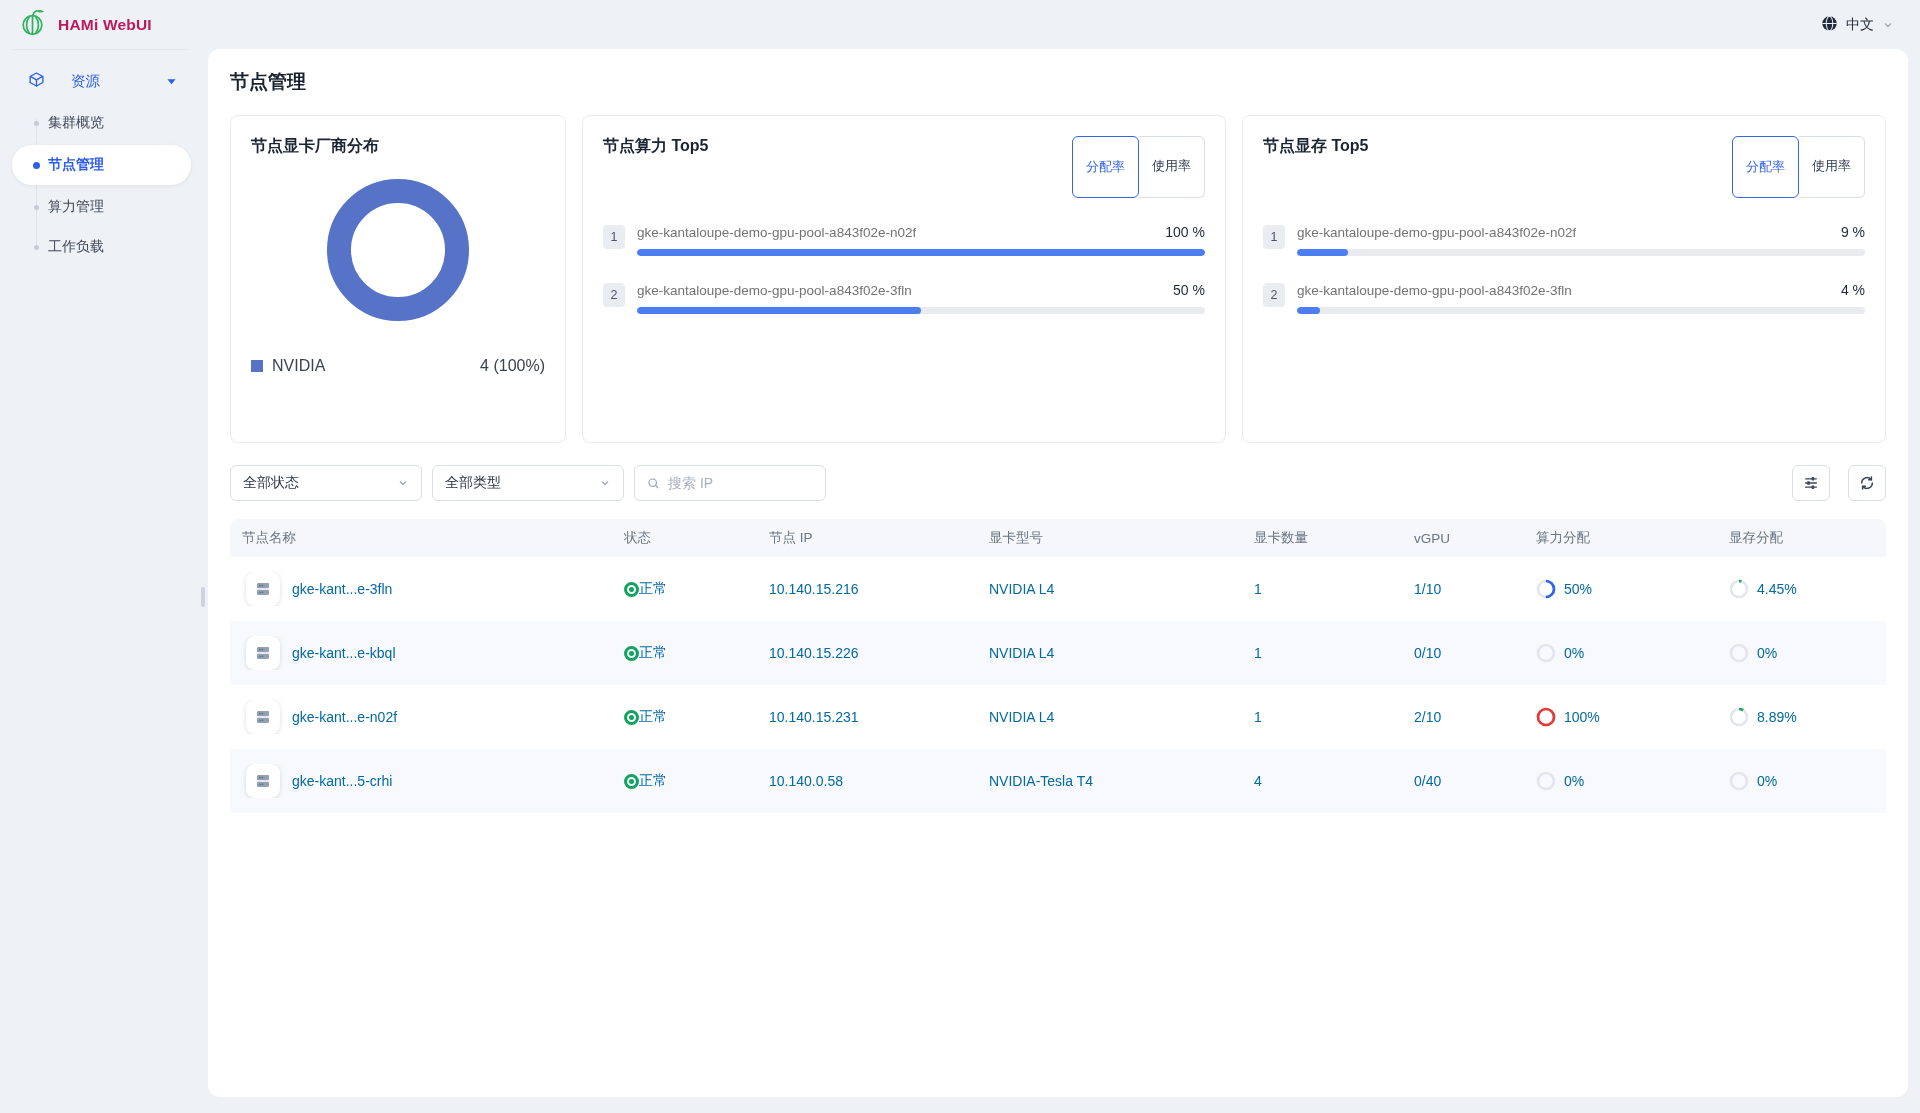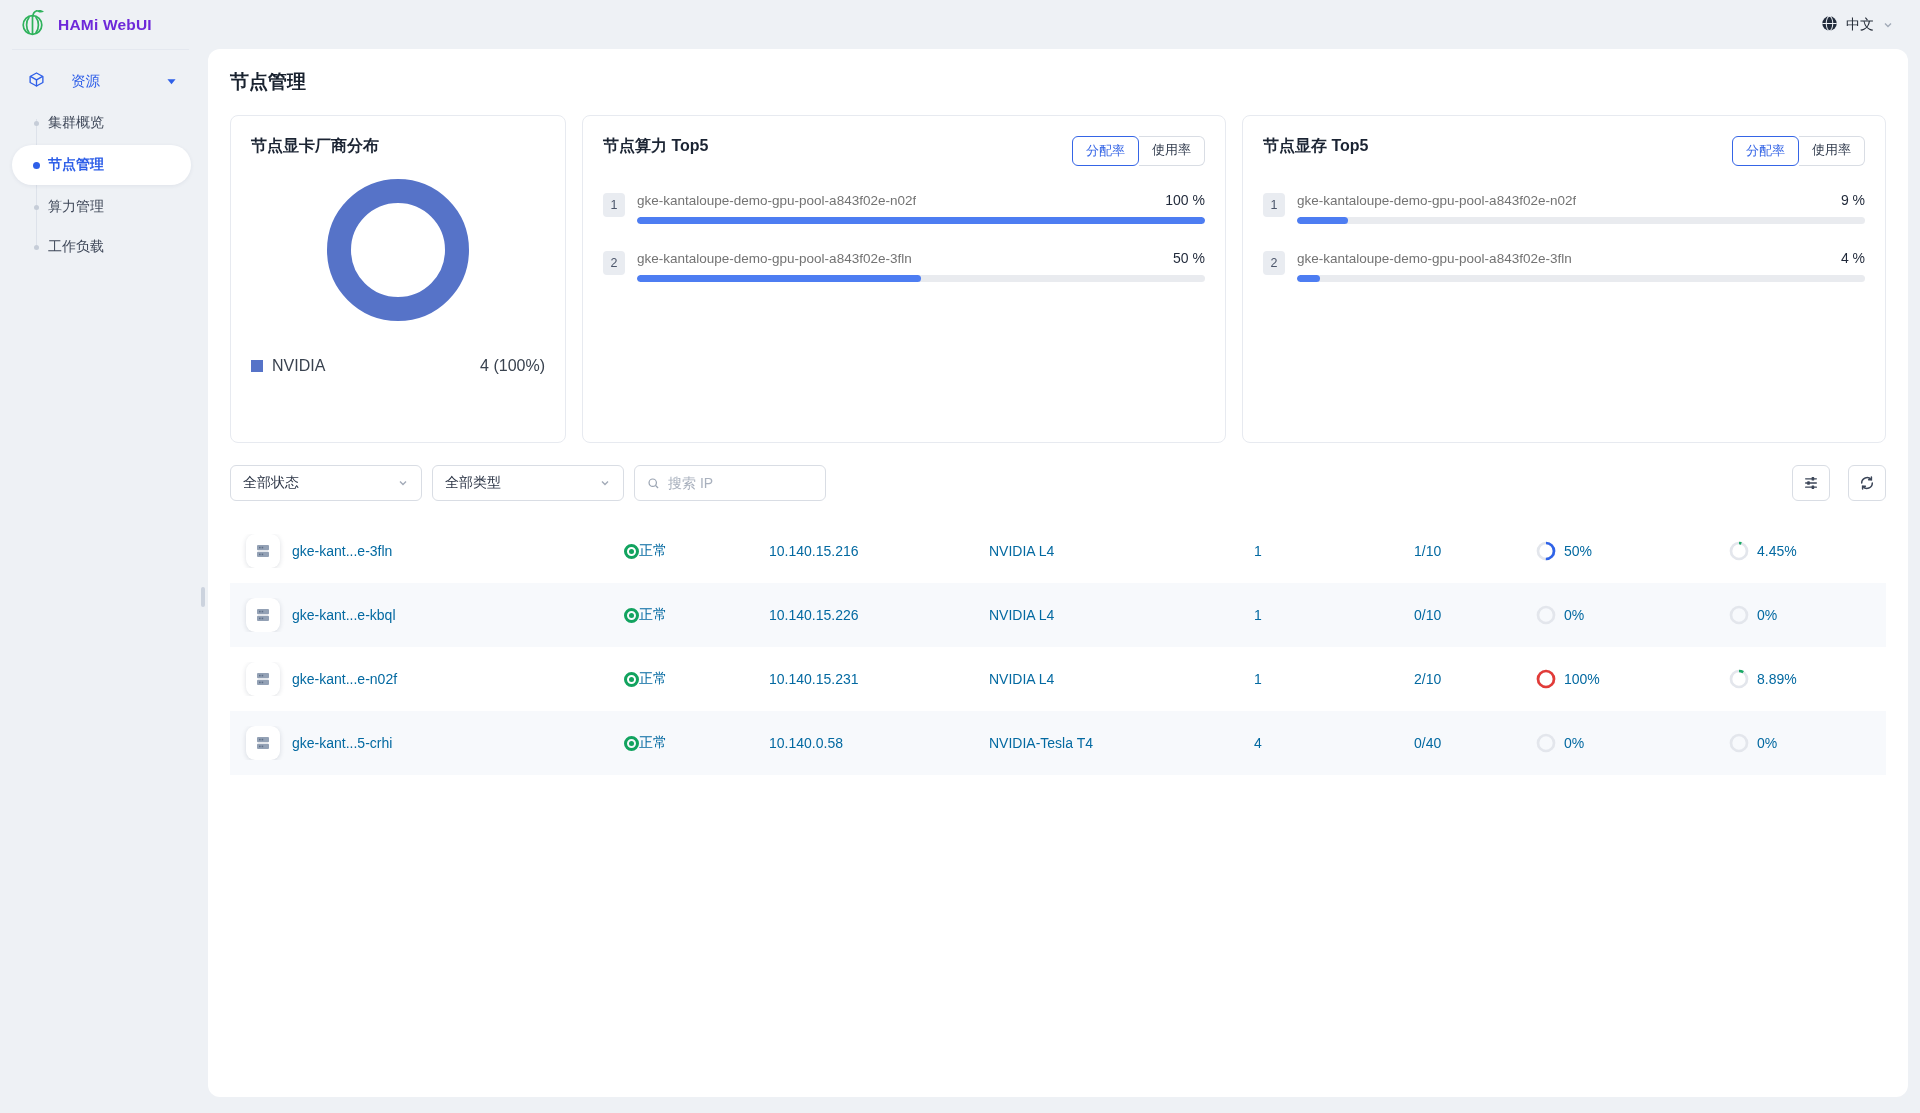--- a/index.html
+++ b/index.html
@@ -6,21 +6,21 @@
   html,body { width:1920px; height:1113px; }
   body {
     background:#eef1f5;
     font-family:"Liberation Sans","DejaVu Sans",sans-serif;
     color:#2b3444; position:relative; overflow:hidden;
   }
   
   .topbar { position:absolute; left:0; top:0; right:0; height:49px;
     display:flex; align-items:center; justify-content:space-between; padding:0 26px 0 20px; }
   .brand { display:flex; align-items:center; gap:11px; }
-  .brand-title { font-size:15.5px; font-weight:bold; color:#6d28d9; letter-spacing:.2px; }
+  .brand-title { font-size:15.5px; font-weight:bold; color:#be185d; letter-spacing:.2px; }
   .lang { display:flex; align-items:center; gap:8px; font-size:14px; color:#1f2733; cursor:pointer; }
   
   .sidebar { position:absolute; left:0; top:49px; width:205px; bottom:0; }
   .sidebar-divider { position:absolute; top:0; left:12px; right:16px; height:1px; background:#e4e8ef; }
   .menu-section { display:flex; align-items:center; gap:26px; height:36px; margin-top:14px; padding:0 28px; cursor:pointer; }
   .menu-section-label { flex:1; font-size:14.5px; color:#2e5fe8; }
   .tree { position:relative; margin-top:4px; }
   .tree-line { position:absolute; left:36px; top:16px; bottom:18px; width:1px; background:#dde2ea; }
   .tree-item { position:relative; height:40px; display:flex; align-items:center; padding-left:48px;
     font-size:14px; color:#3f4859; cursor:pointer; }
@@ -33,21 +33,21 @@
   .panel { position:absolute; left:208px; top:49px; width:1700px; height:1048px;
     background:#fff; border-radius:12px; padding:20px 22px; }
   .page-title { font-size:19px; font-weight:bold; color:#19222f; }
   
   .cards { display:grid; grid-template-columns:336px 1fr 1fr; gap:16px; margin-top:20px; }
   .card { border:1px solid #e7eaf0; border-radius:8px; background:#fff; height:328px; padding:20px; }
   .card-head { display:flex; align-items:flex-start; justify-content:space-between; }
   .card-title { font-size:16px; font-weight:bold; color:#1b2433; }
   .toggle { display:inline-flex; }
   .toggle button { font-family:inherit; background:#fff; border:1px solid #d9dde4; color:#323c4e;
-    font-size:13px; padding:6px 13px; cursor:pointer; line-height:1.2; }
+    font-size:13px; padding:22px 13px; cursor:pointer; line-height:1.2; }
   .toggle button:first-child { border-radius:6px 0 0 6px; }
   .toggle button:last-child { border-radius:0 6px 6px 0; border-left-width:0;font-family:Liberation Mono, monospace; }
   .toggle button.on { border:1px solid #3565e6; color:#3565e6; border-radius:6px; }
   .donut-wrap { display:flex; justify-content:center; margin-top:18px; }
   .legend { display:flex; align-items:center; margin-top:32px; font-size:16px; color:#39424f; }
   .legend-sq { width:12px; height:12px; margin-right:9px; flex:none; }
   .legend-val { margin-left:auto; }
   .top5-list { margin-top:26px; display:flex; flex-direction:column; gap:26px; }
   .t5 { display:flex; gap:12px; }
   .t5-rank { width:22px; height:24px; border-radius:4px; background:#e9ecf1; color:#4c566b;
@@ -289,20 +289,30 @@
     </button>
     <button class="icon-btn">
       <svg width="16" height="16" viewBox="0 0 16 16" fill="none" stroke="#3c4658" stroke-width="1.5" stroke-linecap="round">
         <path d="M13.3 8a5.3 5.3 0 0 1-9.4 3.4M2.7 8a5.3 5.3 0 0 1 9.4-3.4"></path>
         <path d="M12.4 1.9v2.8h-2.8M3.6 14.1v-2.8h2.8"></path>
       </svg>
     </button>
   </section>
 
   <section class="table">
+    <div class="thead">
+      <div>节点名称</div>
+      <div>状态</div>
+      <div>节点 IP</div>
+      <div>显卡型号</div>
+      <div>显卡数量</div>
+      <div>vGPU</div>
+      <div>算力分配</div>
+      <div>显存分配</div>
+    </div>
     <div class="tbody" id="table-body">
         <div class="trow">
     <div class="cell name-cell">
       <span class="node-ic">
               <svg width="18" height="18" viewBox="0 0 18 18">
   <g fill="#93a1b5">
                   <rect x="3" y="3" width="12" height="5.2" rx="1"></rect>
                   <rect x="3" y="9.8" width="12" height="5.2" rx="1"></rect>
                 </g>
   <g fill="#5f7089">

